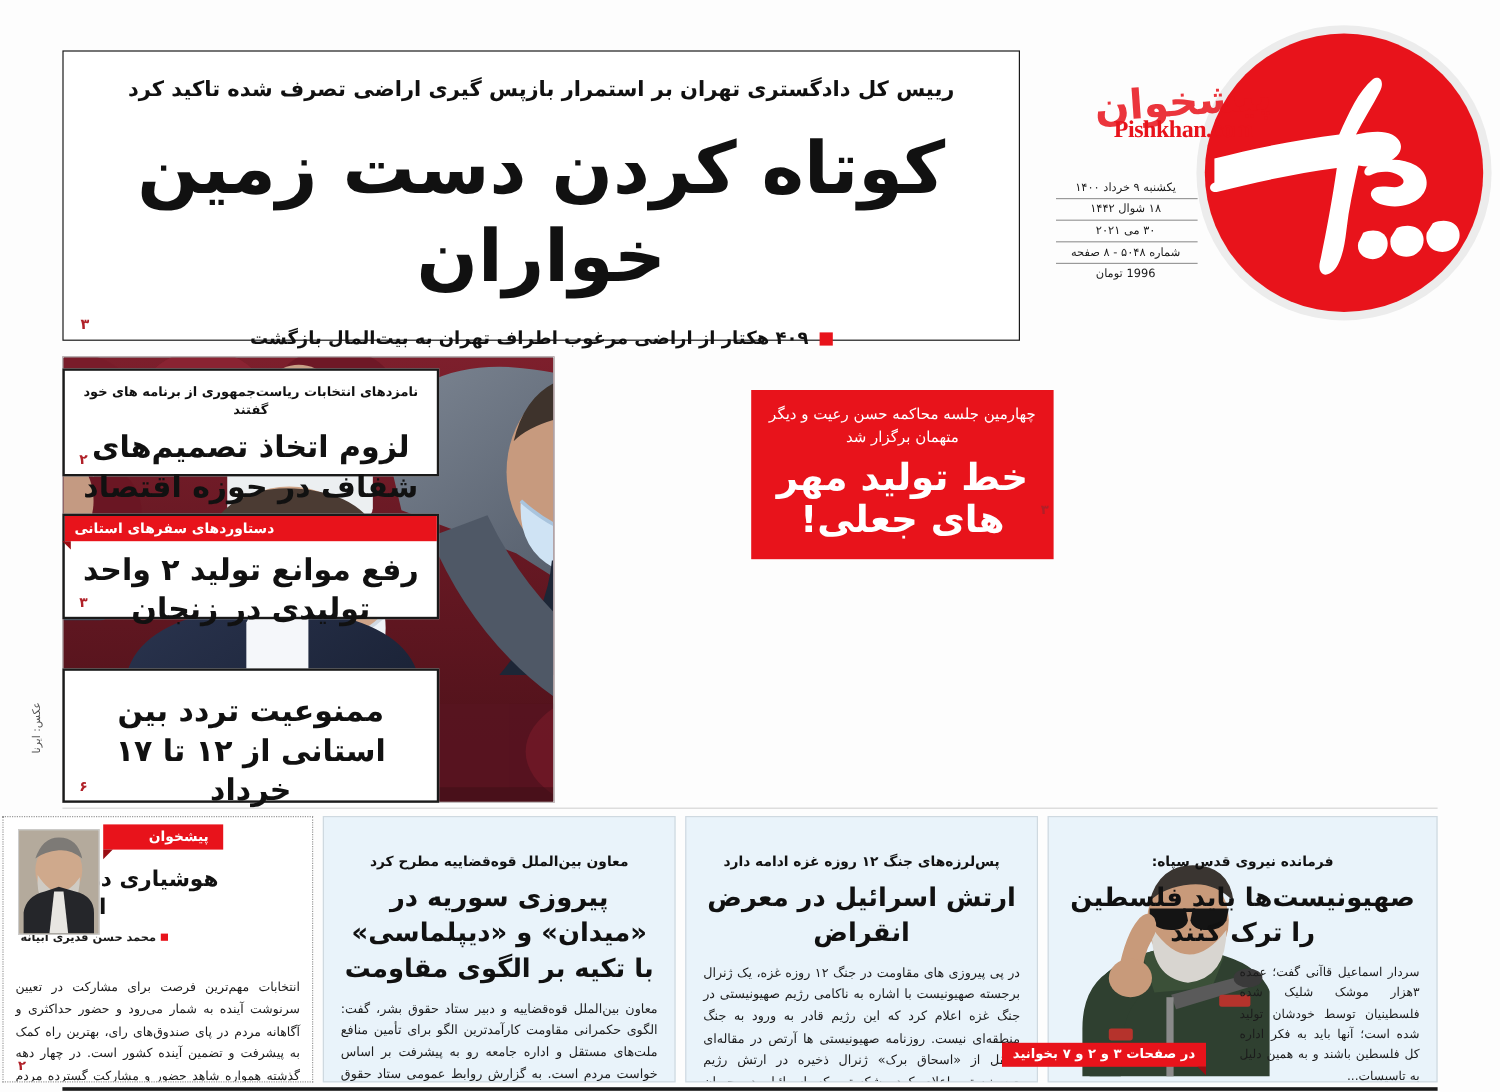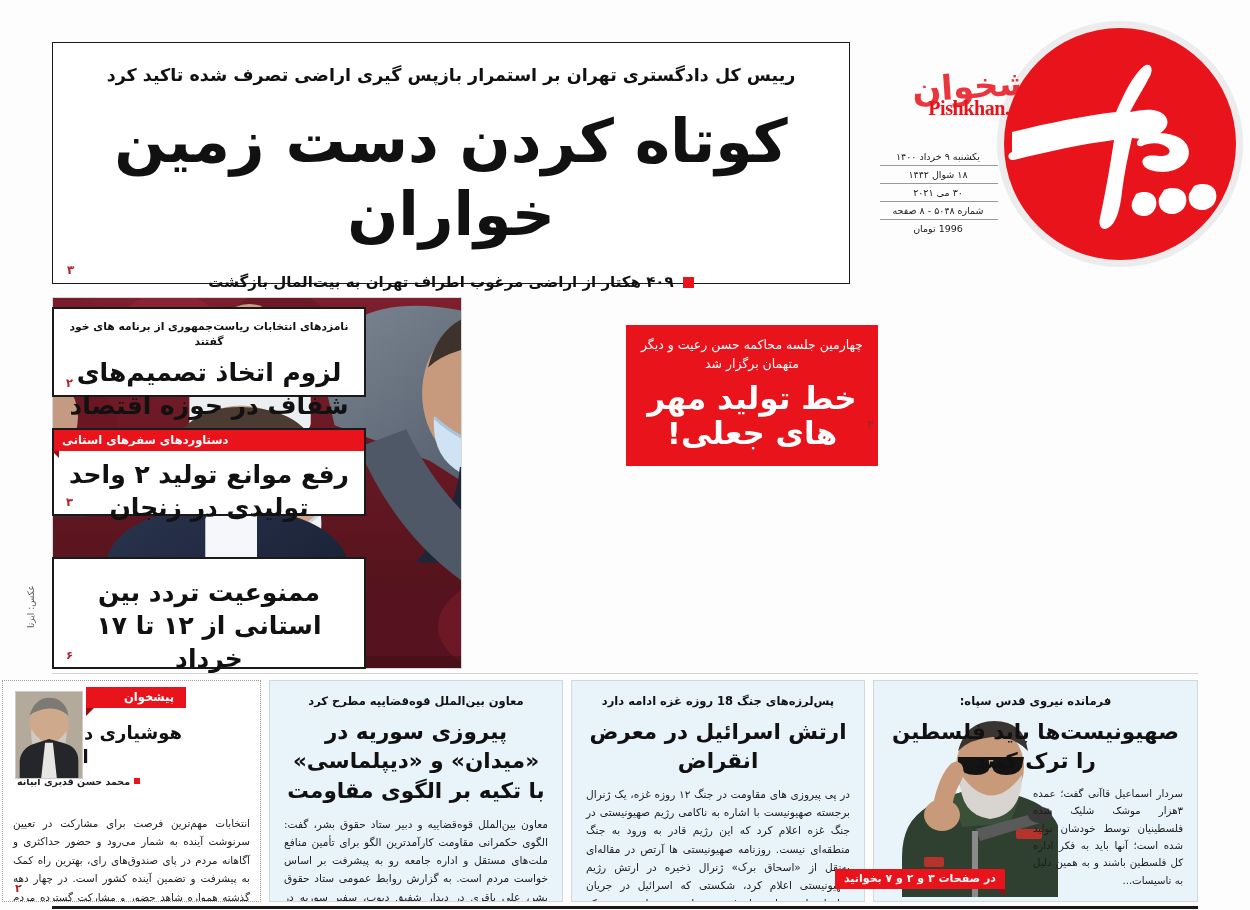--- a/index.html
+++ b/index.html
@@ -236,21 +236,21 @@
   }
 
   
   .bottom-row { position: absolute; left: 52px; right: 52px; top: 680px; height: 224px; }
 
   .bcol {
     position: absolute;
     top: 0; height: 222px;
     background: #e9f3fa;
     border: 1px solid #cfd9e0;
-    padding: 12px 14px 10px 14px;
+    padding: 29px 14px 10px 14px;
     overflow: hidden;
   }
   .bcol.c1 { right: 0; width: 325px; background: #e9f3fa; }
   .bcol.c2 { right: 333px; width: 294px; }
   .bcol.c3 { right: 635px; width: 294px; }
   .bcol.c4 { right: 937px; width: 259px; background: #ffffff; border: 1px dotted #9a9a9a; padding: 8px 10px; }
 
   .bc-kicker {
     text-align: center;
     font-size: 11.5px;
@@ -573,21 +573,21 @@
 
         <rect x="136" y="118" width="26" height="10" rx="2" fill="#b5332c"></rect>
         <rect x="44" y="146" width="20" height="10" rx="2" fill="#b5332c"></rect>
       </svg>
       <div class="bc-kicker">فرمانده نیروی قدس سپاه:</div>
       <div class="bc-title">صهیونیست‌ها باید فلسطین را ترک کنند</div>
       <div class="bc-body">سردار اسماعیل قاآنی گفت؛ عمده ۳هزار موشک شلیک شده فلسطینیان توسط خودشان تولید شده است؛ آنها باید به فکر اداره کل فلسطین باشند و به همین دلیل به تاسیسات...</div>
     </div>
 
     <div class="bcol c2">
-      <div class="bc-kicker">پس‌لرزه‌های جنگ 18 روزه غزه ادامه دارد</div>
+      <div class="bc-kicker">پس‌لرزه‌های جنگ ۱۲ روزه غزه ادامه دارد</div>
       <div class="bc-title">ارتش اسرائیل در معرض انقراض</div>
       <div class="bc-body">در پی پیروزی های مقاومت در جنگ ۱۲ روزه غزه، یک ژنرال برجسته صهیونیست با اشاره به ناکامی رژیم صهیونیستی در جنگ غزه اعلام کرد که این رژیم قادر به ورود به جنگ منطقه‌ای نیست. روزنامه صهیونیستی ها آرتص در مقاله‌ای به‌نقل از «اسحاق برک» ژنرال ذخیره در ارتش رژیم صهیونیستی اعلام کرد، شکستی که اسرائیل در جریان تجاوزات اخیر علیه نوار غزه متحمل شد نشان می‌دهد که آماده ورود به جنگ منطقه‌ای...</div>
     </div>
 
     <div class="bcol c3">
       <div class="bc-kicker">معاون بین‌الملل قوه‌قضاییه مطرح کرد</div>
       <div class="bc-title">پیروزی سوریه در «میدان» و «دیپلماسی» با تکیه بر الگوی مقاومت</div>
       <div class="bc-body">معاون بین‌الملل قوه‌قضاییه و دبیر ستاد حقوق بشر، گفت: الگوی حکمرانی مقاومت کارآمدترین الگو برای تأمین منافع ملت‌های مستقل و اداره جامعه رو به پیشرفت بر اساس خواست مردم است. به گزارش روابط عمومی ستاد حقوق بشر، علی باقری در دیدار شفیق دیوب، سفیر سوریه در ایران، سوریه را پیروز میدان‌های نبرد و دیپلماسی توصیف کرد و گفت: پاکسازی بخش اعظم خاک سوریه از لوث وجود تروریست‌ها...</div>
     </div>
 

